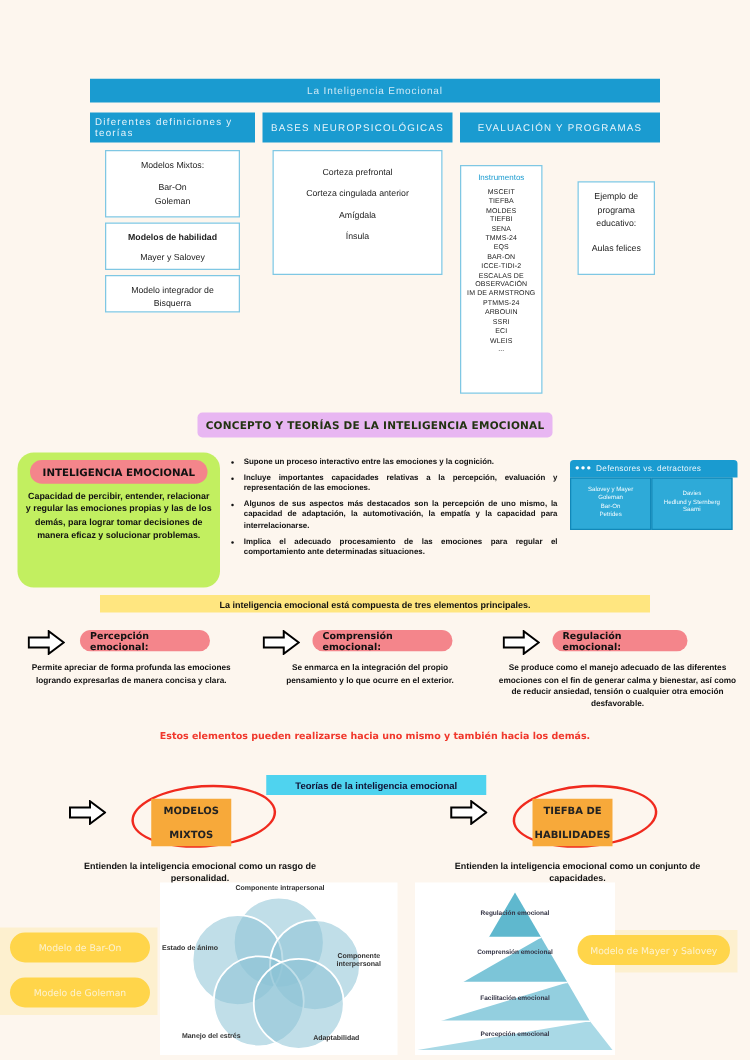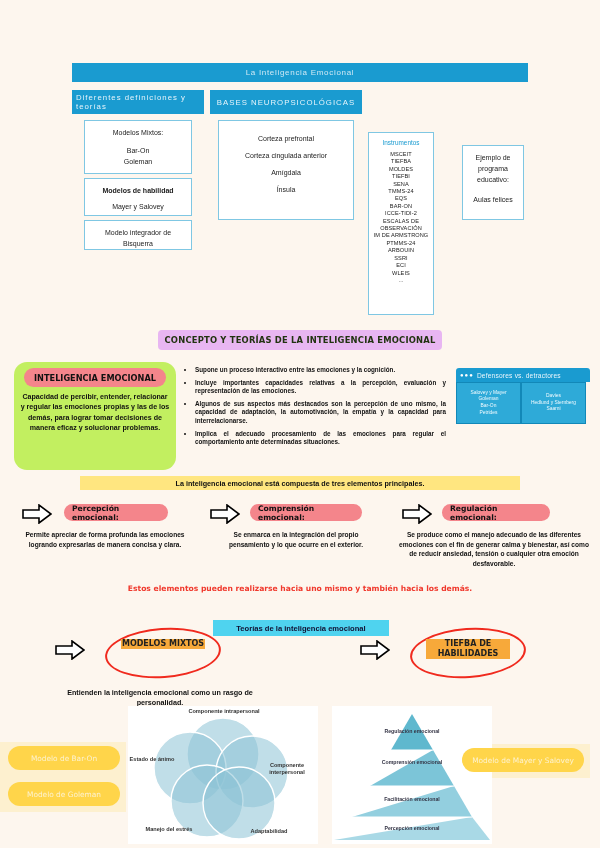--- a/index.html
+++ b/index.html
@@ -151,23 +151,23 @@
     display:flex;align-items:center;justify-content:center;
     font-size:7.6px;font-weight:700;color:#113;
   }
   .circ-wrap{width:112px;height:48px;}
   .redcircle{
     position:absolute;width:112px;height:46px;
     border:2.5px solid #f02a1e;border-radius:50%;
     transform:rotate(-4deg);
   }
   .orangetxt{
-    position:absolute;left:16px;top:11px;width:84px;
+    position:absolute;left:16px;top:11px;width:64px;
     text-align:center;font-size:8px;font-weight:700;color:#222;
-    background:#f7a93a;line-height:10px;
+    background:#f7a93a;line-height:19px;
     font-family:"DejaVu Sans", sans-serif;
   }
   .m1{left:105px;top:628px;}
   .m2{left:410px;top:628px;}
   .m1-arrow{left:55px;top:640px;}
   .m2-arrow{left:360px;top:640px;}
   .m-desc{font-size:7.2px;line-height:10.4px;text-align:center;font-weight:700;color:#111;}
   .m1-desc{left:50px;top:688px;width:220px;}
   .m2-desc{left:352px;top:688px;width:220px;}
 
@@ -196,20 +196,21 @@
 </head>
 <body>
 
 <div class="page">
 
 
   <div class="abs band">La Inteligencia Emocional</div>
 
   <div class="abs colhead col1">Diferentes definiciones y teorías</div>
   <div class="abs colhead col2">BASES NEUROPSICOLÓGICAS</div>
+  <div class="abs colhead col3">EVALUACIÓN Y PROGRAMAS</div>
 
   <div class="abs obox b-mixtos">
     <div>Modelos Mixtos:</div>
     <div style="height:7px"></div>
     <div>Bar-On</div>
     <div>Goleman</div>
   </div>
   <div class="abs obox b-hab">
     <div style="font-weight:700">Modelos de habilidad</div>
     <div style="height:5px"></div>
@@ -328,20 +329,21 @@
 
   <div class="abs m2-arrow">
     <svg class="arrow" viewBox="0 0 30 20">
         <path d="M1 6 H17 V1 L29 10 L17 19 V14 H1 Z" fill="#fff" stroke="#000" stroke-width="1.6"></path>
       </svg>
   </div>
   <div class="abs circ-wrap m2">
     <div class="redcircle"></div>
     <div class="orangetxt">TIEFBA DE HABILIDADES</div>
   </div>
+  <div class="abs m-desc m2-desc">Entienden la inteligencia emocional como un conjunto de capacidades.</div>
 
   <div class="abs leftrect"></div>
   <div class="abs rightrect"></div>
 
   <div class="abs venn">
     <svg viewBox="0 0 190 138" width="190" height="138">
       <g fill="#8cc3d6" fill-opacity="0.55" stroke="#ffffff" stroke-width="1.4">
         <circle cx="95" cy="48" r="36"></circle>
         <circle cx="62" cy="62" r="36"></circle>
         <circle cx="124" cy="66" r="36"></circle>

